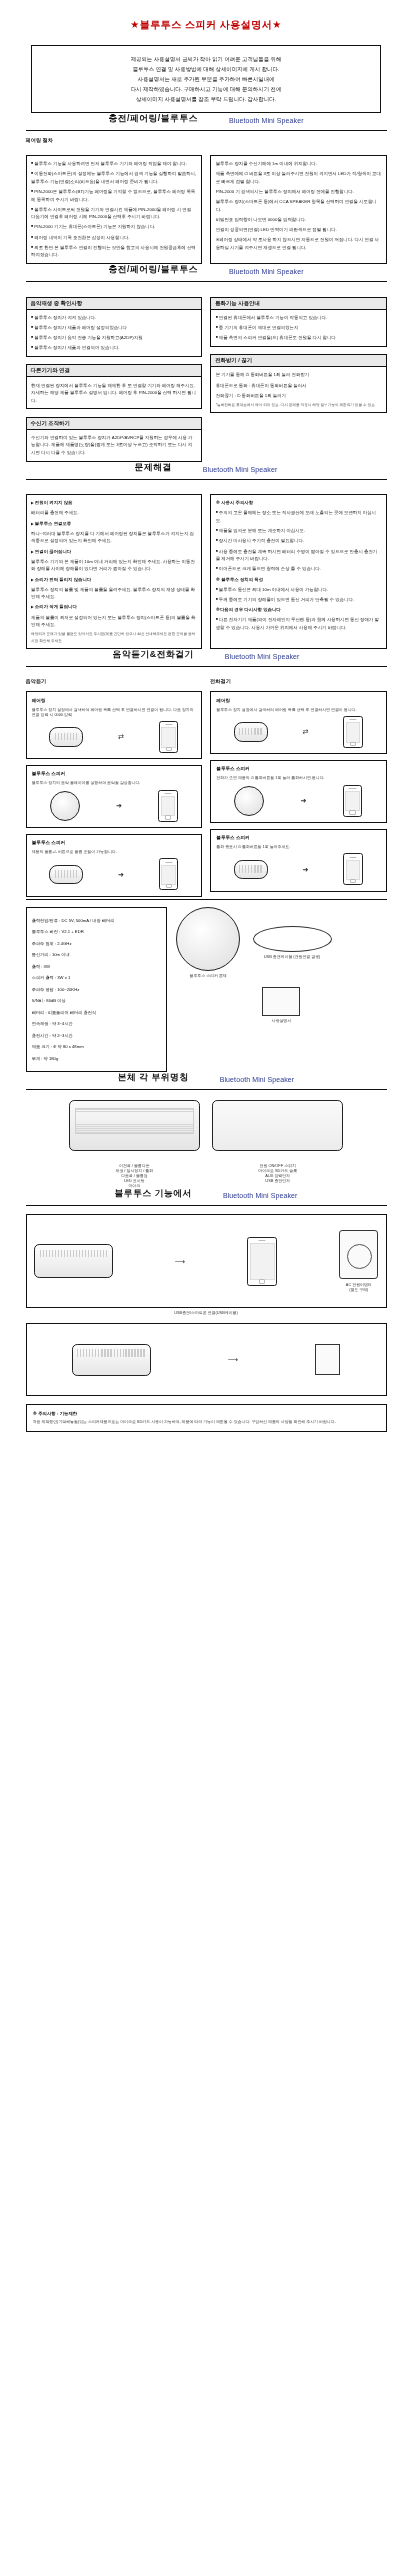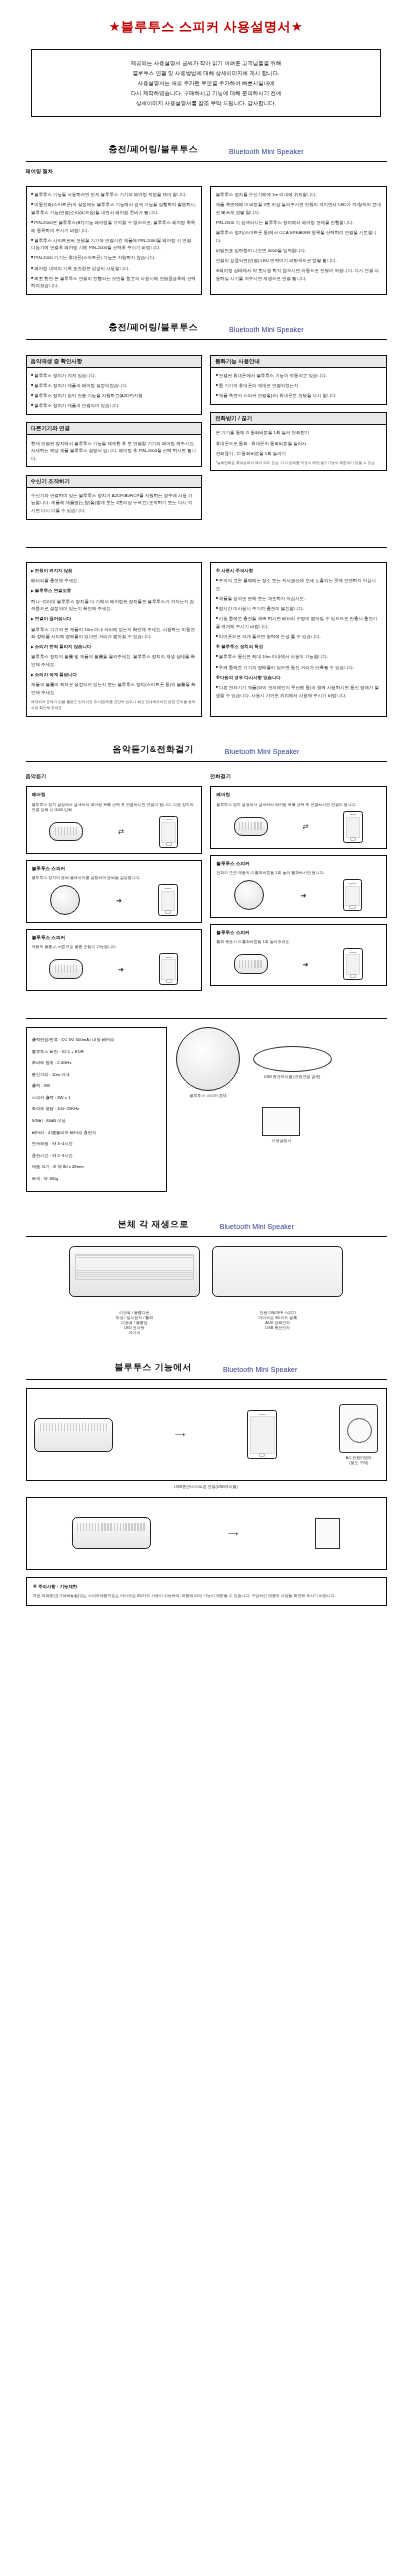--- a/index.html
+++ b/index.html
@@ -2,31 +2,31 @@
 <html style="font-size:8.2px"><head>
 <meta charset="utf-8">
 <style>
   html,body{margin:0;padding:0;background:#ffffff;}
   body{width:412px;font-family:"Liberation Sans","DejaVu Sans",sans-serif;color:#111;}
   .page{width:412px;position:relative;}
   .wrap{width:361px;margin:0 auto;}
 
   
   .doc-title{
-    text-align:center;font-size:13px;font-weight:bold;color:#c00000;
+    text-align:center;font-size:10px;font-weight:bold;color:#c00000;
     letter-spacing:0.5px;padding-top:17.5px;
   }
   .doc-intro{
     width:330px;margin:13.4px auto 0 auto;border:0.5px solid #111;
     padding:8.2px 9.3px;font-size:5.4px;line-height:1.85;color:#111;text-align:center;
   }
   .doc-intro p{margin:0;}
 
   
-  .sec{margin-top:27px;}
+  .sec{}
   .sec-head{
     width:361px;margin:0 auto;display:flex;align-items:flex-end;
     justify-content:center;gap:31px;padding-bottom:3.1px;
   }
   .sec-title{font-size:8.8px;font-weight:bold;color:#111;letter-spacing:0.5px;}
   .sec-brand{font-size:7px;color:#2b3990;letter-spacing:0.1px;padding-bottom:1px;}
   .rule{width:361px;height:1px;background:#111;margin:2.1px auto 0 auto;}
 
   
   .sub{border:0.5px solid #111;margin-top:7.2px;}
@@ -208,20 +208,24 @@
               <p>전화끊기 : ⏻ 통화버튼을 1회 눌러기</p>
               <p class="tiny">*통화전화은 휴대폰에서 제어 되지 않음. 다시 본제품 작동시 해당 일부기능이 제한되기 있을 수 있음</p>
             </div>
           </div>
         </div>
       </div>
     </div>
   </div>
 
   <div class="sec">
+    <div class="sec-head">
+      <div class="sec-title">문제해결</div>
+      <div class="sec-brand">Bluetooth Mini Speaker</div>
+    </div>
     <div class="rule"></div>
     <div class="wrap">
       <div class="cols2">
         <div class="sub">
           <div class="sub-b">
             <p><b class="b-tri">전원이 켜지지 않음</b></p>
             <p>배터리를 충전해 주세요.</p>
             <p><b class="b-tri">블루투스 연결오류</b></p>
             <p>하나~여러대 블루투스 장치를 다 기에서 페어링된 장치들은 블루투스가 켜지는지 검색중으로 설정되어 있는지 확인해 주세요.</p>
             <p><b class="b-tri">연결이 끊어집니다</b></p>
@@ -380,21 +384,21 @@
             <div style="width:36px;height:27px;border:0.5px solid #333;margin:0 auto;background:#fafafa;"></div>
             <div class="cap">사용설명서</div>
           </div>
         </div>
       </div>
     </div>
   </div>
 
   <div class="sec">
     <div class="sec-head">
-      <div class="sec-title">본체 각 재생으로</div>
+      <div class="sec-title">본체 각 부위명칭</div>
       <div class="sec-brand">Bluetooth Mini Speaker</div>
     </div>
     <div class="rule"></div>
     <div class="wrap">
       <div class="parts-row">
         <div style="position:relative;">
           <div class="dev-top">
               <div class="band"></div>
             </div>
           <div class="small center" style="margin-top:12.4px;">이전곡 / 볼륨다운</div>

